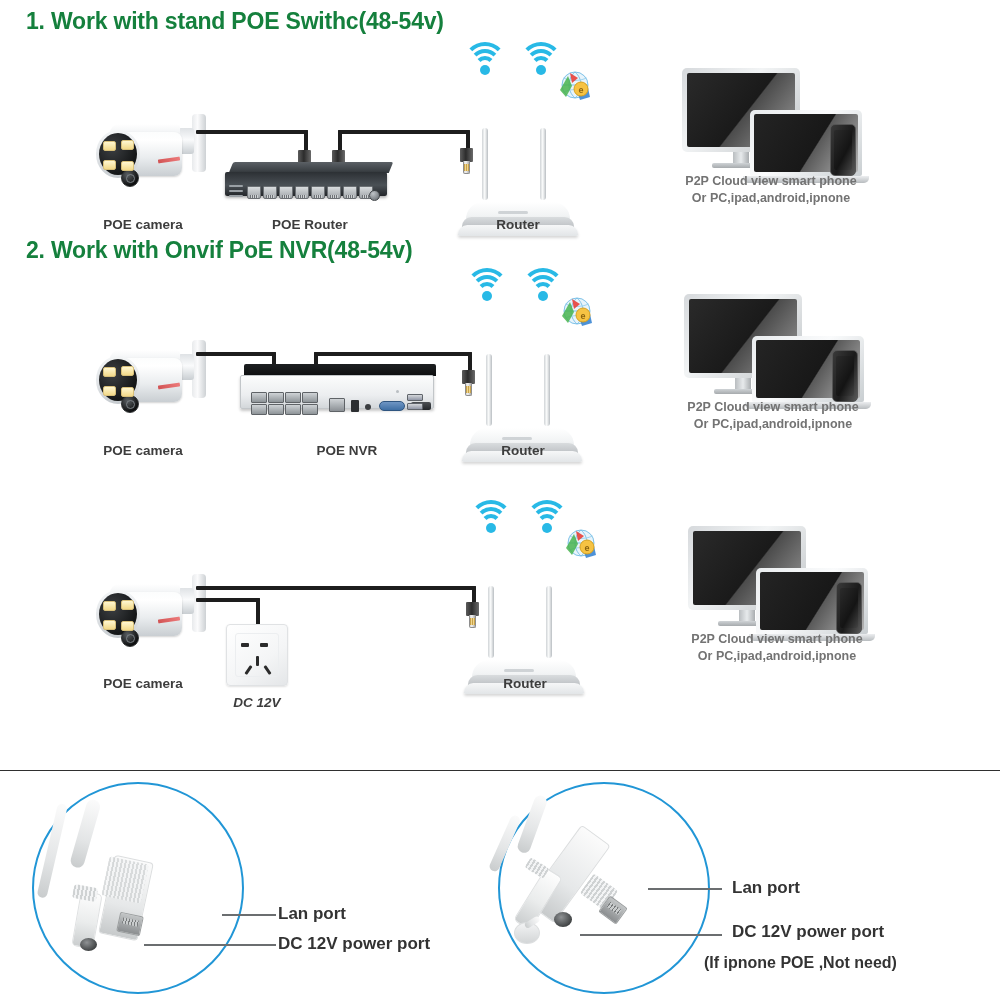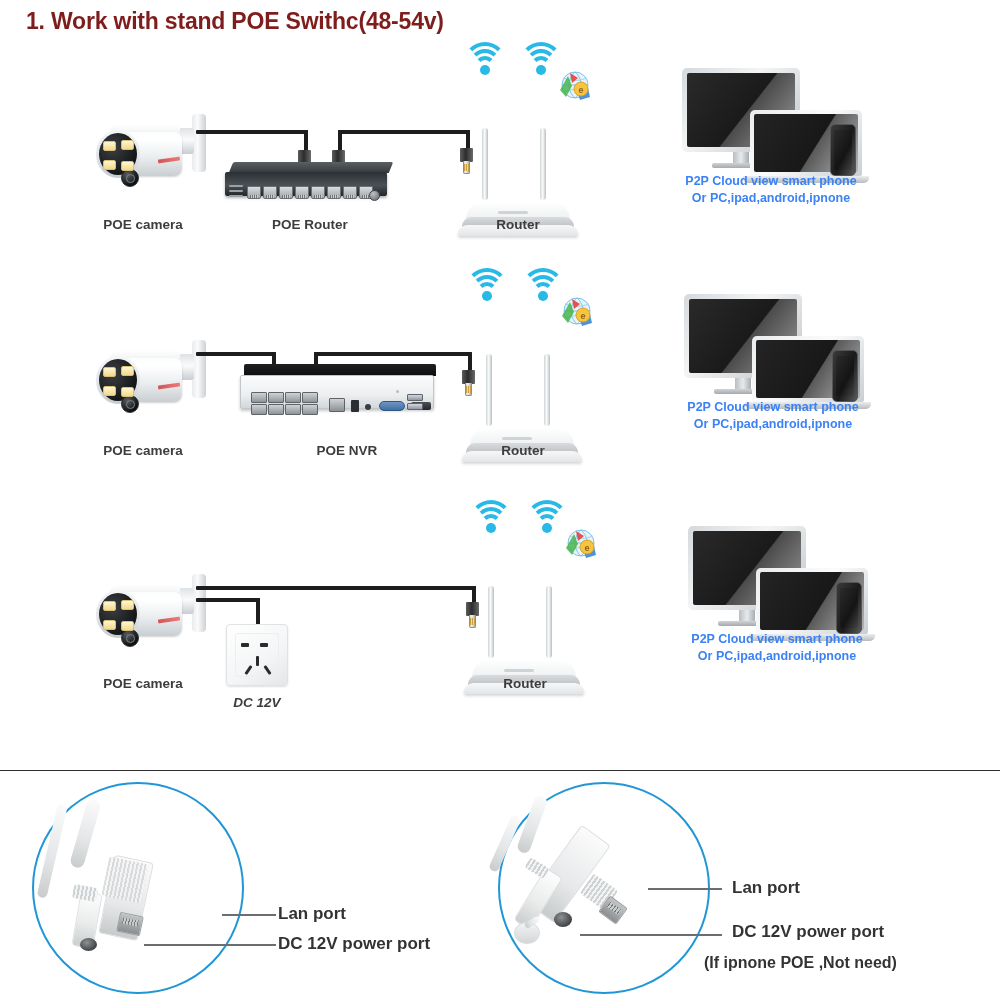--- a/index.html
+++ b/index.html
@@ -12,39 +12,39 @@
     overflow:hidden;
     position:relative;
   }
   .page{position:relative;width:1000px;height:1000px;}
 
   
   .heading{
     position:absolute;
     font-size:23px;
     font-weight:bold;
-    color:#7f1d1d;
+    color:#15803d;
     letter-spacing:-0.2px;
     white-space:nowrap;
   }
 
   
   .caption{
     position:absolute;
     font-size:13.5px;
     font-weight:bold;
     color:#3d3d3d;
     white-space:nowrap;
     text-align:center;
   }
   .redcap{
     position:absolute;
     font-size:12.5px;
     font-weight:bold;
-    color:#3b82f6;
+    color:#737373;
     white-space:nowrap;
     text-align:center;
     line-height:17px;
   }
 
   
   .cable-h{position:absolute;background:#1d1d1d;height:4px;border-radius:1px;}
   .cable-v{position:absolute;background:#1d1d1d;width:4px;border-radius:1px;}
 
   
@@ -368,20 +368,21 @@
     </div>
     <div class="phone" style="left:148px;top:56px;">
         <i></i>
       </div>
   </div>
   <div class="redcap" style="left:656px;top:173px;width:230px;">
     <div>P2P Cloud view smart phone</div>
     <div>Or PC,ipad,android,ipnone</div>
   </div>
 
+  <div class="heading" style="left:26px;top:237px;">2. Work with Onvif PoE NVR(48-54v)</div>
 
   <div class="camera" style="left:88px;top:338px;">
     <div class="cam-bracket"></div>
     <div class="cam-arm"></div>
     <div class="cam-sun"></div>
     <div class="cam-body">
       <div class="cam-brand"></div>
     </div>
     <div class="cam-ring"></div>
     <div class="cam-face">

